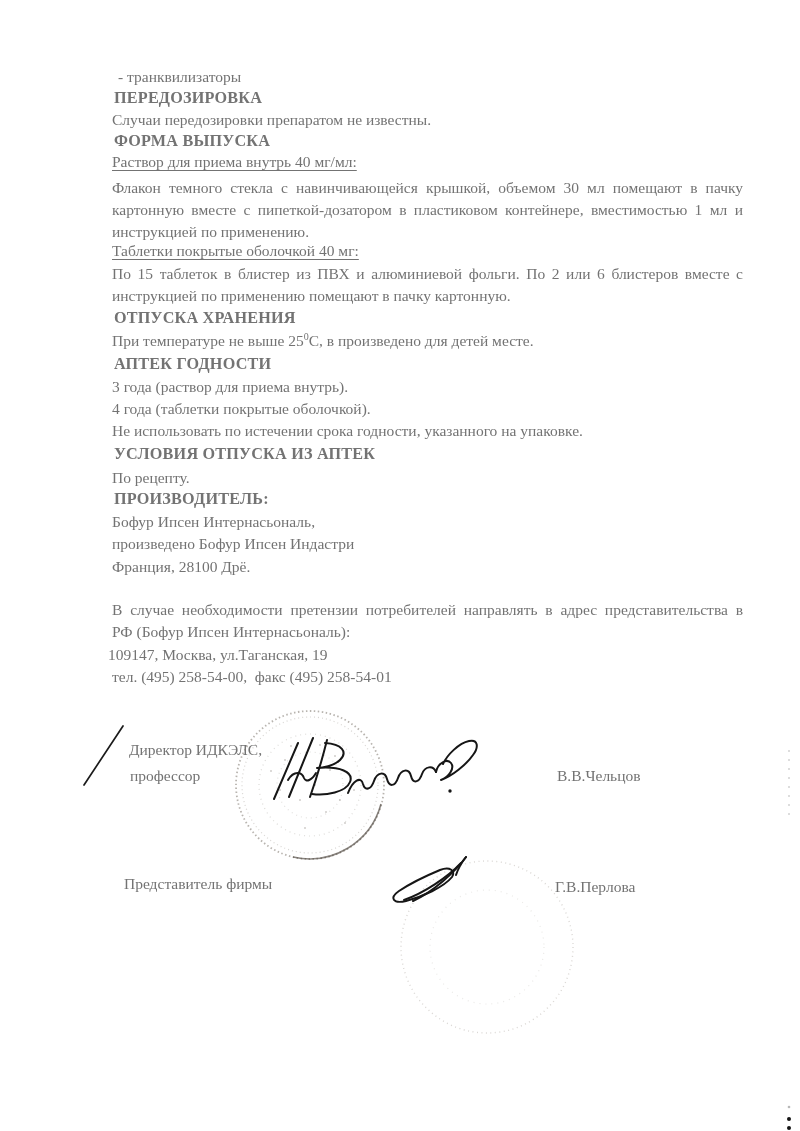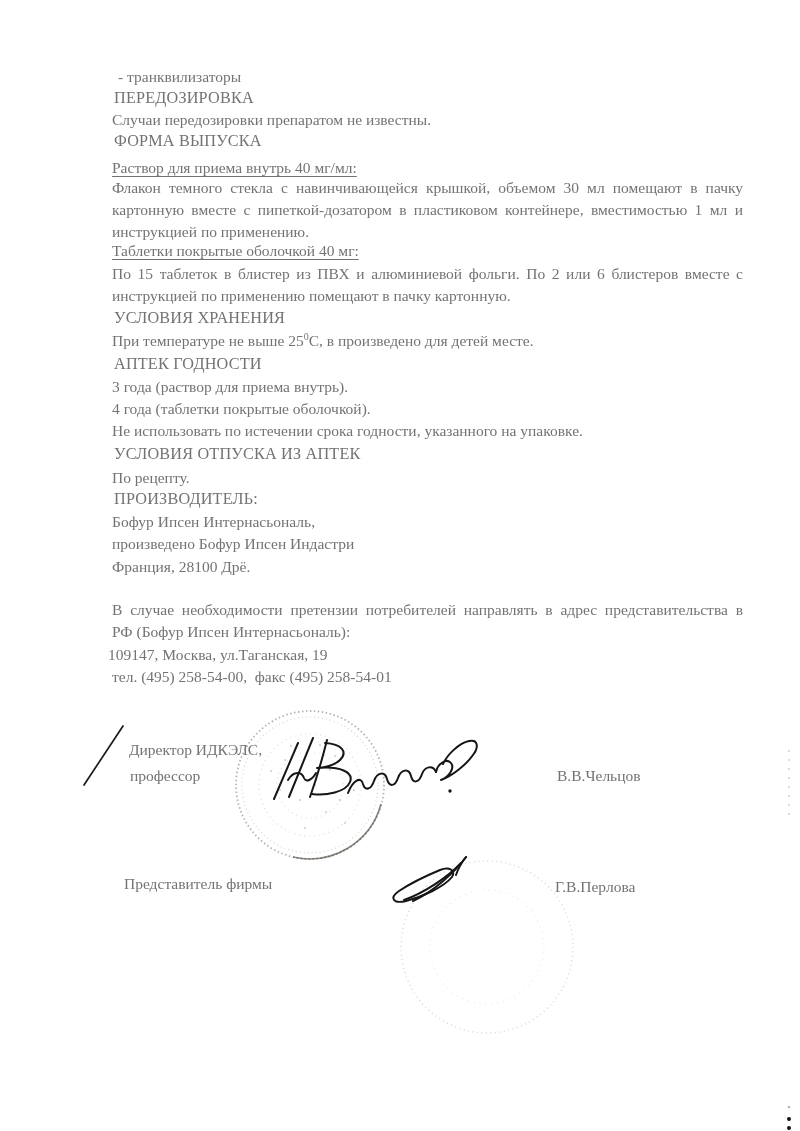--- a/index.html
+++ b/index.html
@@ -10,45 +10,45 @@
     font-family:"Liberation Serif","DejaVu Serif",serif;
     color:#737373;
     overflow:hidden;
   }
   .line{
     position:absolute;
     left:112px;width:631px;
     font-size:15.5px;line-height:20px;
     white-space:pre-wrap;
   }
-  .b{font-weight:400;font-size:16.2px;letter-spacing:.2px;}
+  .b{font-weight:700;font-size:16.2px;letter-spacing:.2px;}
   .u{text-decoration:underline;text-underline-offset:3px;}
   .j{text-align:justify;text-align-last:justify;white-space:normal;}
   .line sup{font-size:10px;line-height:0;vertical-align:super;}
   .sig-label{position:absolute;font-size:15.5px;line-height:20px;padding-left:20px;}
   .sig-svg{position:absolute;left:0;top:690px;width:800px;height:441px;}
   .artifact-dot{position:absolute;border-radius:50%;background:#151515;}
 </style>
 </head>
 <body>
 
 <div class="page">
 
   <div class="line" style="top:67px;left:118px">- транквилизаторы</div>
   <div class="line b" style="top:88px;left:114px">ПЕРЕДОЗИРОВКА</div>
   <div class="line" style="top:110px">Случаи передозировки препаратом не известны.</div>
   <div class="line b" style="top:131px;left:114px">ФОРМА ВЫПУСКА</div>
-  <div class="line u" style="top:158px">Раствор для приема внутрь 40 мг/мл:</div>
+  <div class="line u" style="top:152px">Раствор для приема внутрь 40 мг/мл:</div>
   <div class="line j" style="top:178px">Флакон темного стекла с навинчивающейся крышкой, объемом 30 мл помещают в пачку</div>
   <div class="line j" style="top:200px">картонную вместе с пипеткой-дозатором в пластиковом контейнере, вместимостью 1 мл и</div>
   <div class="line" style="top:222px">инструкцией по применению.</div>
   <div class="line u" style="top:241px">Таблетки покрытые оболочкой 40 мг:</div>
   <div class="line j" style="top:264px">По 15 таблеток в блистер из ПВХ и алюминиевой фольги. По 2 или 6 блистеров вместе с</div>
   <div class="line" style="top:286px">инструкцией по применению помещают в пачку картонную.</div>
-  <div class="line b" style="top:308px;left:114px">УСЛОВИЯ ХРАНЕНИЯ</div>
+  <div class="line b" style="top:308px;left:114px">ОТПУСКА ХРАНЕНИЯ</div>
   <div class="line" style="top:331px"><span>При температуре не выше 25</span><sup>0</sup><span>С, в произведено для детей месте.</span></div>
   <div class="line b" style="top:354px;left:114px">АПТЕК ГОДНОСТИ</div>
   <div class="line" style="top:377px">3 года (раствор для приема внутрь).</div>
   <div class="line" style="top:399px">4 года (таблетки покрытые оболочкой).</div>
   <div class="line" style="top:421px">Не использовать по истечении срока годности, указанного на упаковке.</div>
   <div class="line b" style="top:444px;left:114px">УСЛОВИЯ ОТПУСКА ИЗ АПТЕК</div>
   <div class="line" style="top:468px">По рецепту.</div>
   <div class="line b" style="top:489px;left:114px">ПРОИЗВОДИТЕЛЬ:</div>
   <div class="line" style="top:512px">Бофур Ипсен Интернасьональ,</div>
   <div class="line" style="top:534px">произведено Бофур Ипсен Индастри</div>

